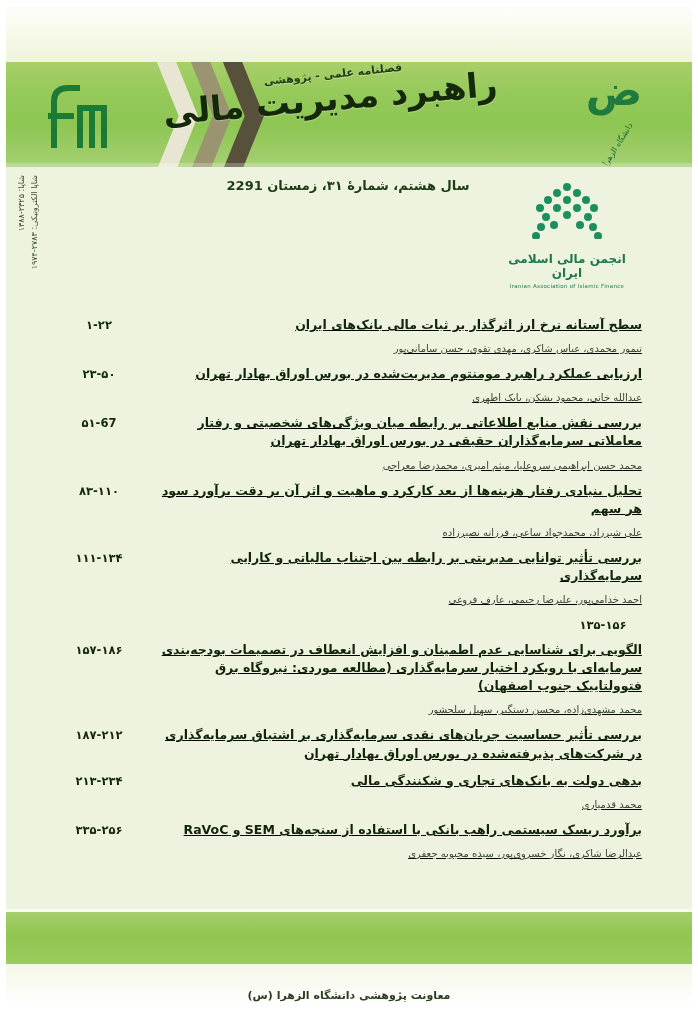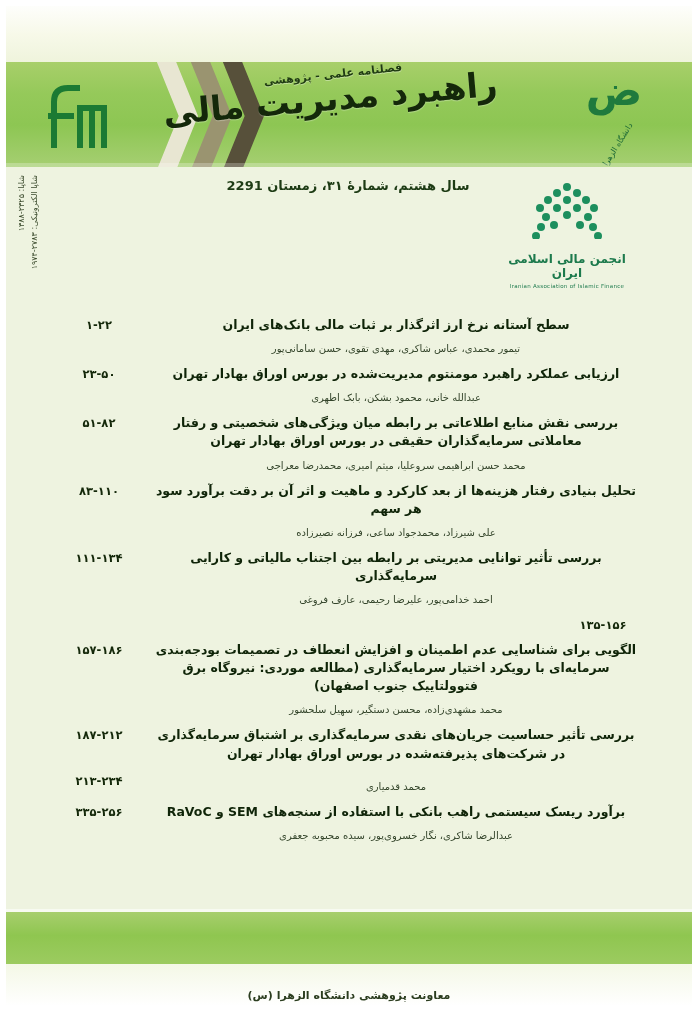--- a/index.html
+++ b/index.html
@@ -141,22 +141,23 @@
   .entry .pages{
     flex:0 0 78px;
     font-size:11.5px;font-weight:700;color:#14280a;
     text-align:center;
     padding-top:2px;
     direction:ltr;
     unicode-bidi:bidi-override;
   }
   .entry .body{
     flex:1 1 auto;
-    text-align:center;
+    text-align:right;
     padding-left:12px;
+    text-decoration:underline;
   }
   .entry .etitle{
     font-size:12.5px;font-weight:700;color:#0f2408;
     line-height:1.45;
   }
   .entry .eauthors{
     font-size:10px;color:#33442a;margin-top:8px;line-height:1.4;
   }
 
   
@@ -271,21 +272,21 @@
         <div class="eauthors">عبدالله خانی، محمود بشکن، بابک اطهری</div>
       </div>
       <div class="pages">۲۳-۵۰</div>
     </div>
 
     <div class="entry">
       <div class="body">
         <div class="etitle">بررسی نقش منابع اطلاعاتی بر رابطه میان ویژگی‌های شخصیتی و رفتار معاملاتی سرمایه‌گذاران حقیقی در بورس اوراق بهادار تهران</div>
         <div class="eauthors">محمد حسن ابراهیمی سروعلیا، میثم امیری، محمدرضا معراجی</div>
       </div>
-      <div class="pages">۵۱-۸۲</div>
+      <div class="pages">۵۱-67</div>
     </div>
 
     <div class="entry">
       <div class="body">
         <div class="etitle">تحلیل بنیادی رفتار هزینه‌ها از بعد کارکرد و ماهیت و اثر آن بر دقت برآورد سود هر سهم</div>
         <div class="eauthors">علی شیرزاد، محمدجواد ساعی، فرزانه نصیرزاده</div>
       </div>
       <div class="pages">۸۳-۱۱۰</div>
     </div>
 
@@ -311,20 +312,21 @@
 
     <div class="entry">
       <div class="body">
         <div class="etitle">بررسی تأثیر حساسیت جریان‌های نقدی سرمایه‌گذاری بر اشتباق سرمایه‌گذاری در شرکت‌های پذیرفته‌شده در بورس اوراق بهادار تهران</div>
       </div>
       <div class="pages">۱۸۷-۲۱۲</div>
     </div>
 
     <div class="entry">
       <div class="body">
+        <div class="etitle">بدهی دولت به بانک‌های تجاری و شکنندگی مالی</div>
         <div class="eauthors">محمد قدمیاری</div>
       </div>
       <div class="pages">۲۱۳-۲۳۴</div>
     </div>
 
     <div class="entry">
       <div class="body">
         <div class="etitle">برآورد ریسک سیستمی راهب بانکی با استفاده از سنجه‌های SEM و RaVoC</div>
         <div class="eauthors">عبدالرضا شاکری، نگار خسروی‌پور، سیده محبوبه جعفری</div>
       </div>

